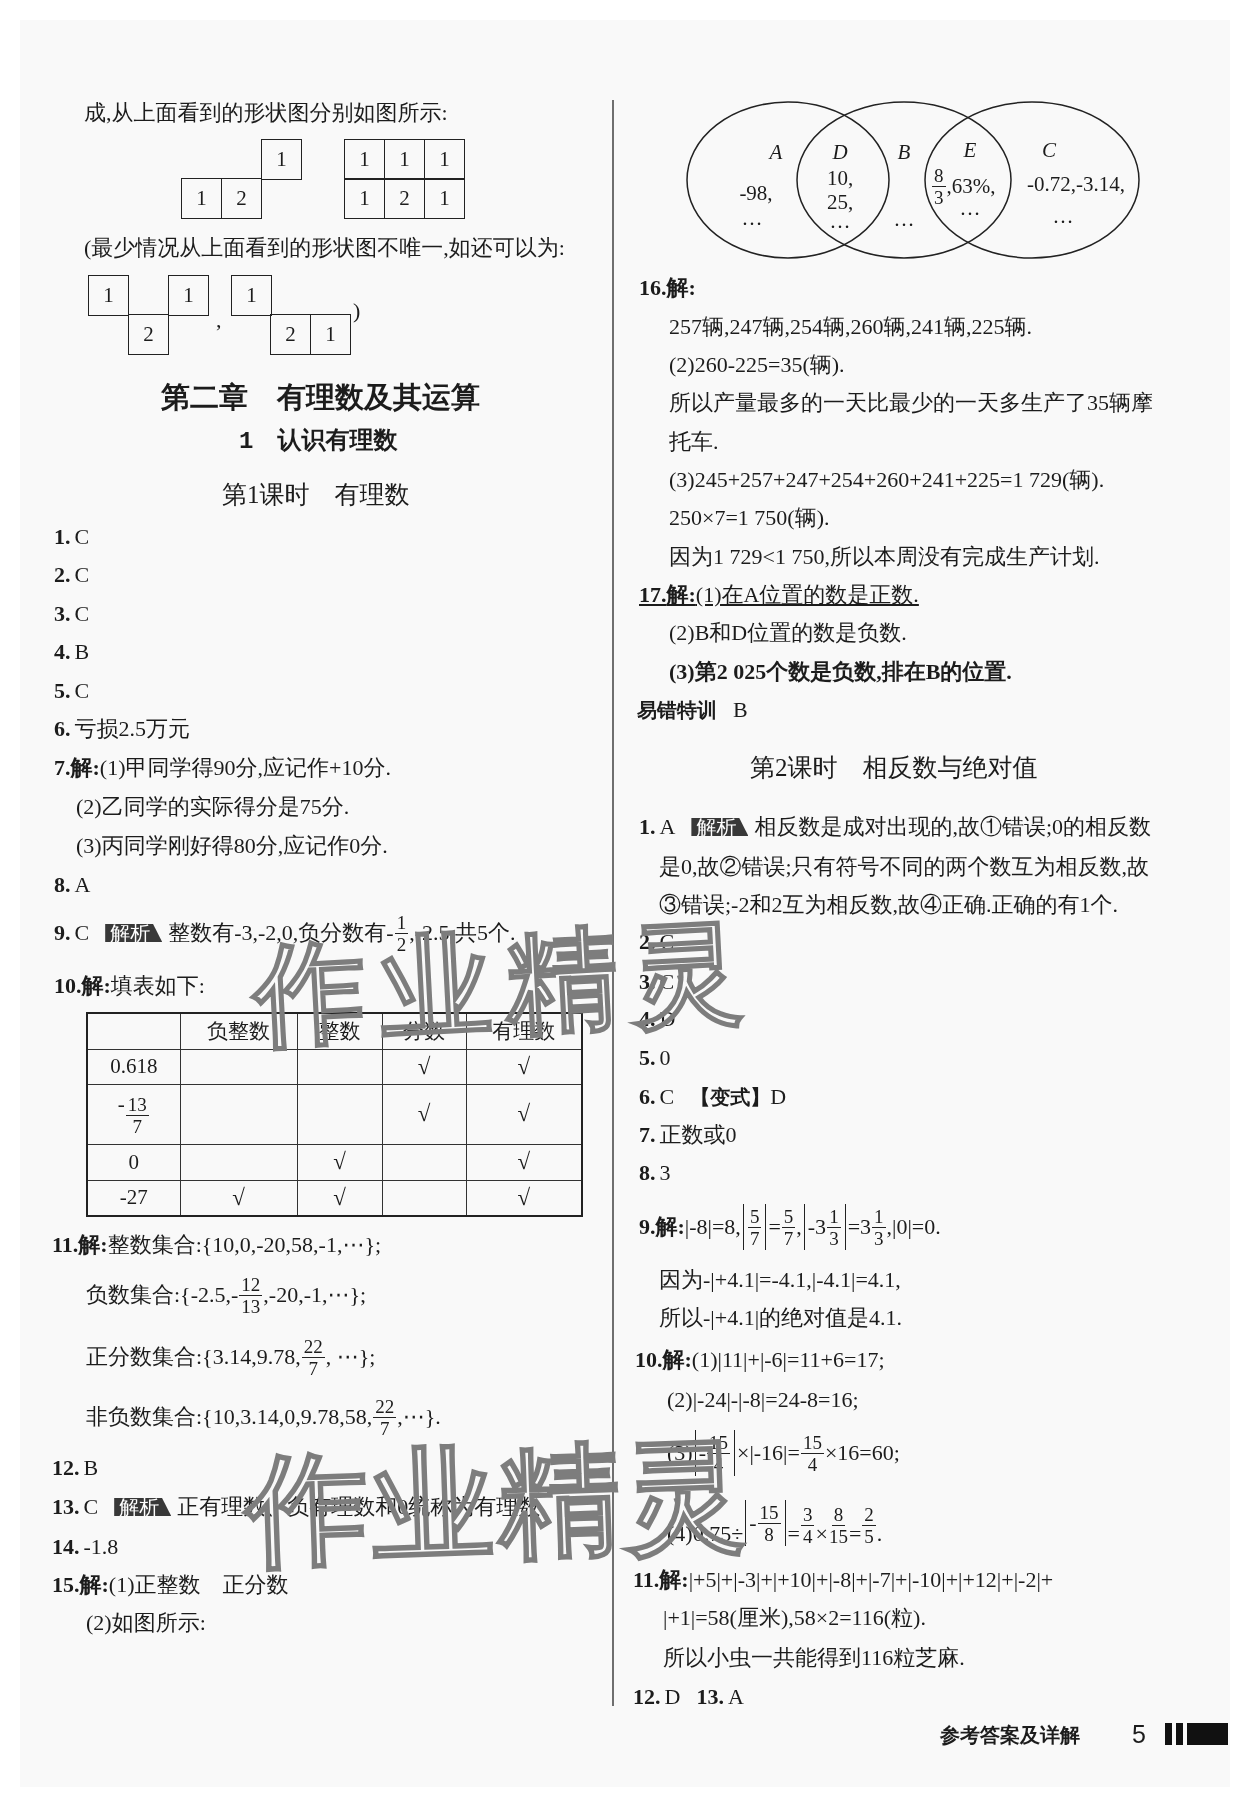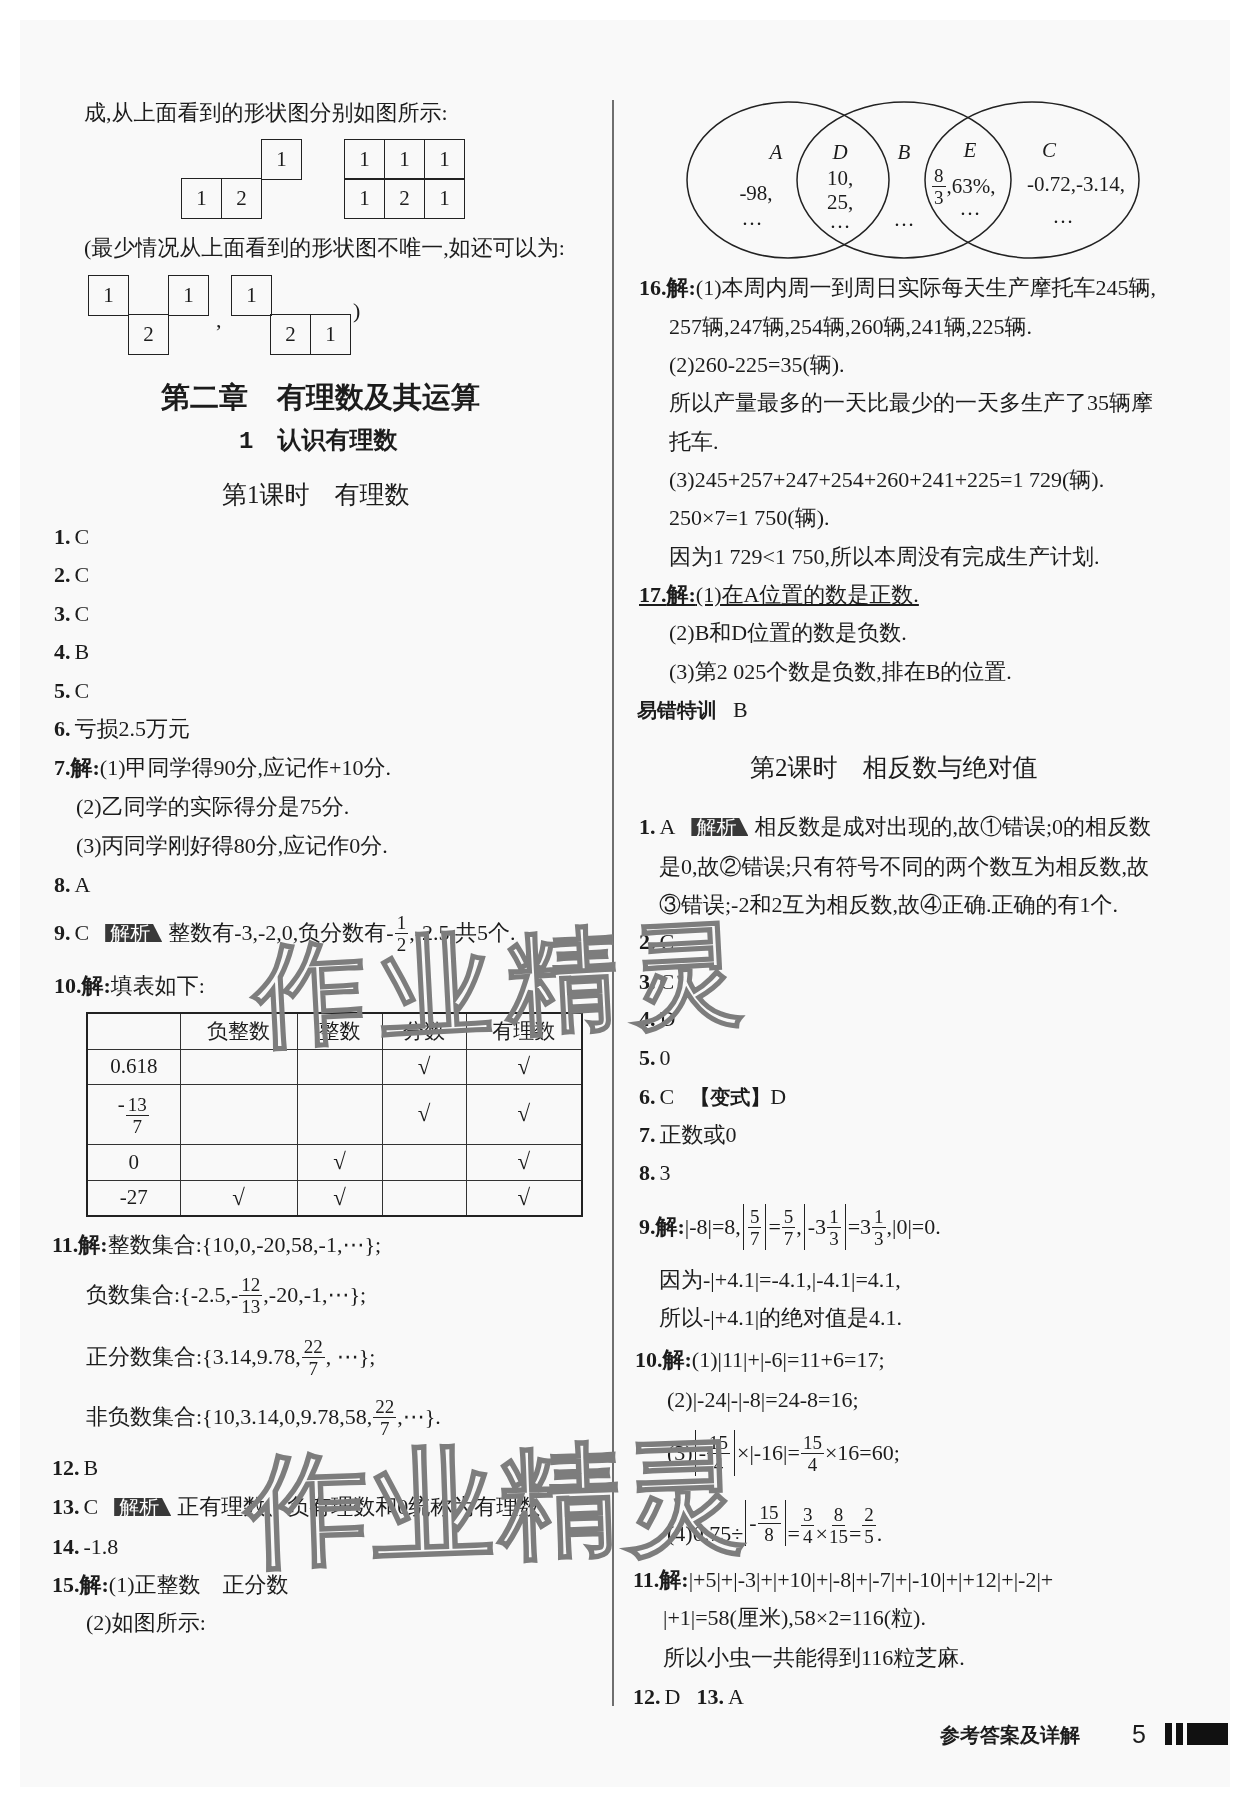--- a/index.html
+++ b/index.html
@@ -261,37 +261,36 @@
     </span>
     <span>,63%,</span>
   </div>
 <div class="vt" style="left:970px;top:208px;">…</div>
 <div class="vt" style="left:1076px;top:184px;">-0.72,-3.14,</div>
 <div class="vt" style="left:1063px;top:216px;">…</div>
 
 <div class="ln" style="left:639px;top:276px;">
     <span class="b">16.</span>
     <span class="b">解:</span>
-    <span>(1)本周内周一到周日实际每天生产摩托车245辆,</span>
   </div>
 <div class="ln" style="left:669px;top:315px;">257辆,247辆,254辆,260辆,241辆,225辆.</div>
 <div class="ln" style="left:669px;top:353px;">(2)260-225=35(辆).</div>
 <div class="ln" style="left:669px;top:391px;">所以产量最多的一天比最少的一天多生产了35辆摩</div>
 <div class="ln" style="left:669px;top:430px;">托车.</div>
 <div class="ln" style="left:669px;top:468px;">(3)245+257+247+254+260+241+225=1 729(辆).</div>
 <div class="ln" style="left:669px;top:506px;">250×7=1 750(辆).</div>
 <div class="ln" style="left:669px;top:545px;">因为1 729&lt;1 750,所以本周没有完成生产计划.</div>
 
 <div class="ln" style="left:639px;top:583px;text-decoration:underline;">
     <span class="b">17.</span>
     <span class="b">解:</span>
     <span>(1)在A位置的数是正数.</span>
   </div>
 <div class="ln" style="left:669px;top:621px;">(2)B和D位置的数是负数.</div>
-<div class="ln" style="left:669px;top:660px;">(3)第2 025个数是负数,排在B的位置.</div>
+<div class="ln" style="left:669px;top:660px;font-weight:bold;">(3)第2 025个数是负数,排在B的位置.</div>
 
 <div class="ln" style="left:637px;top:698px;">
     <span class="b" style="font-family:'DejaVu Sans',sans-serif;font-size:20px;">易错特训</span>
     <span class="gap"></span>
     <span>B</span>
   </div>
 
 <div class="title-les" style="left:750px;top:753px;">第2课时　相反数与绝对值</div>
 
 <div class="ln" style="left:639px;top:815px;">

